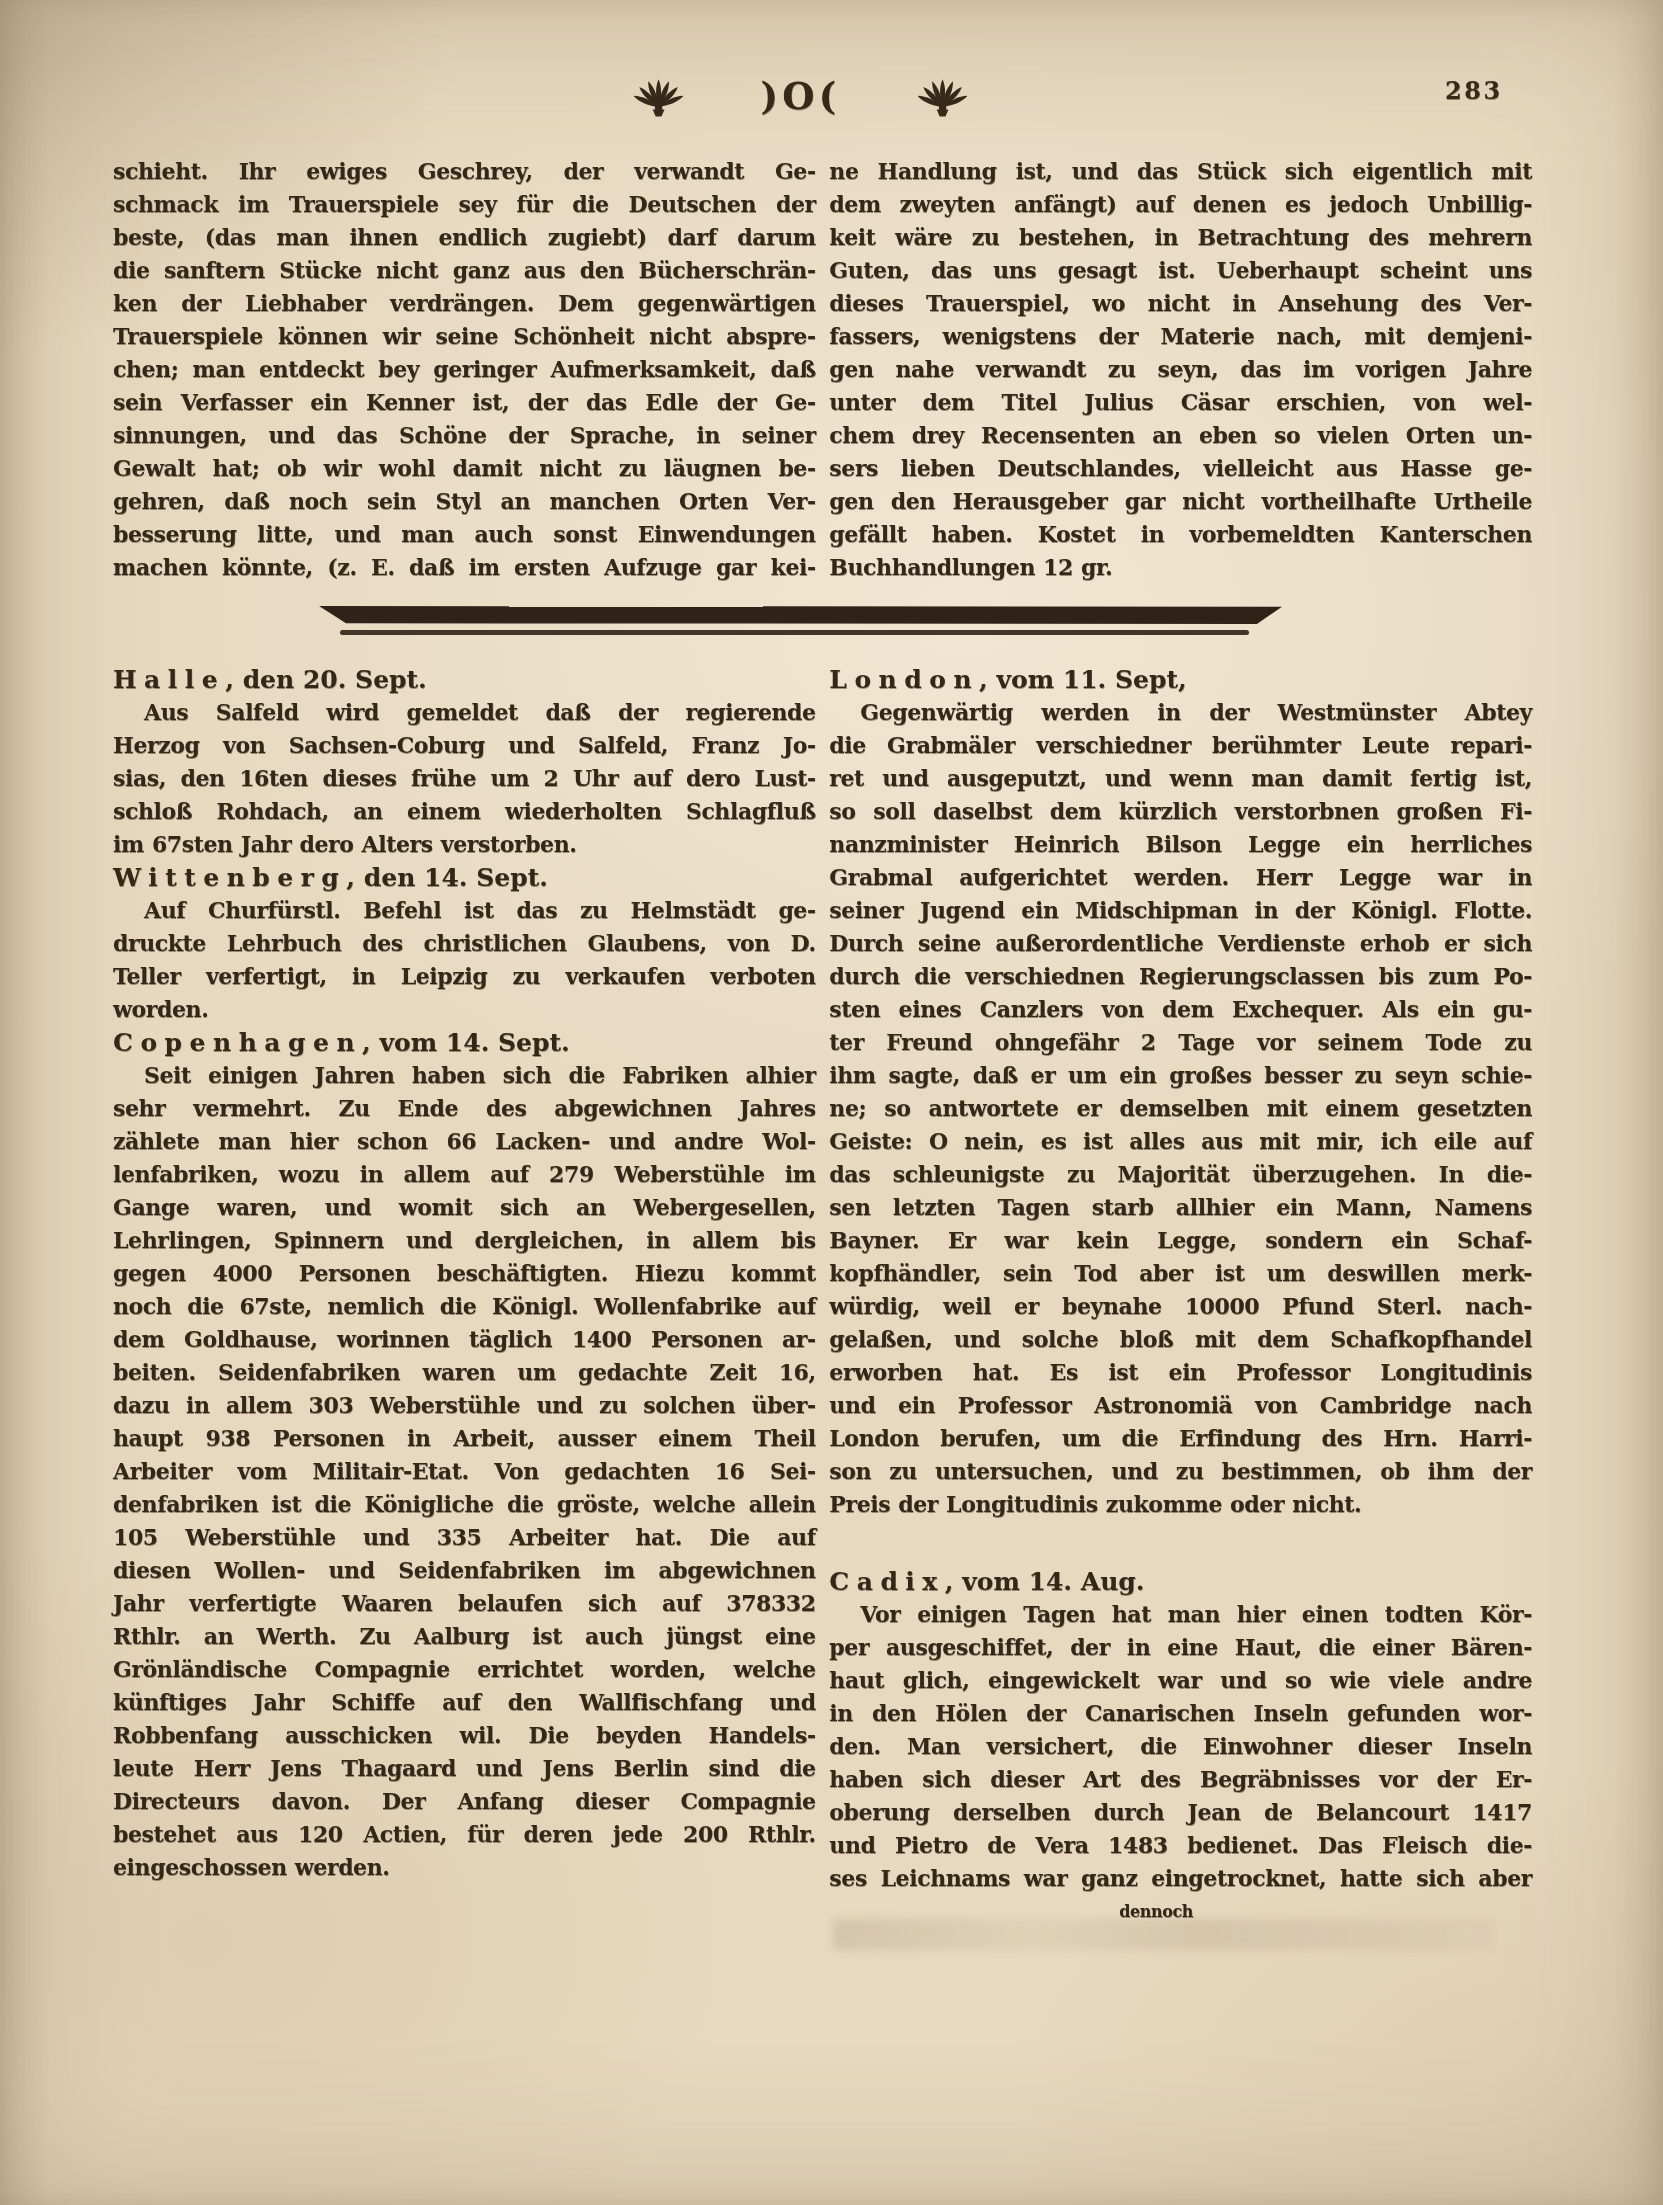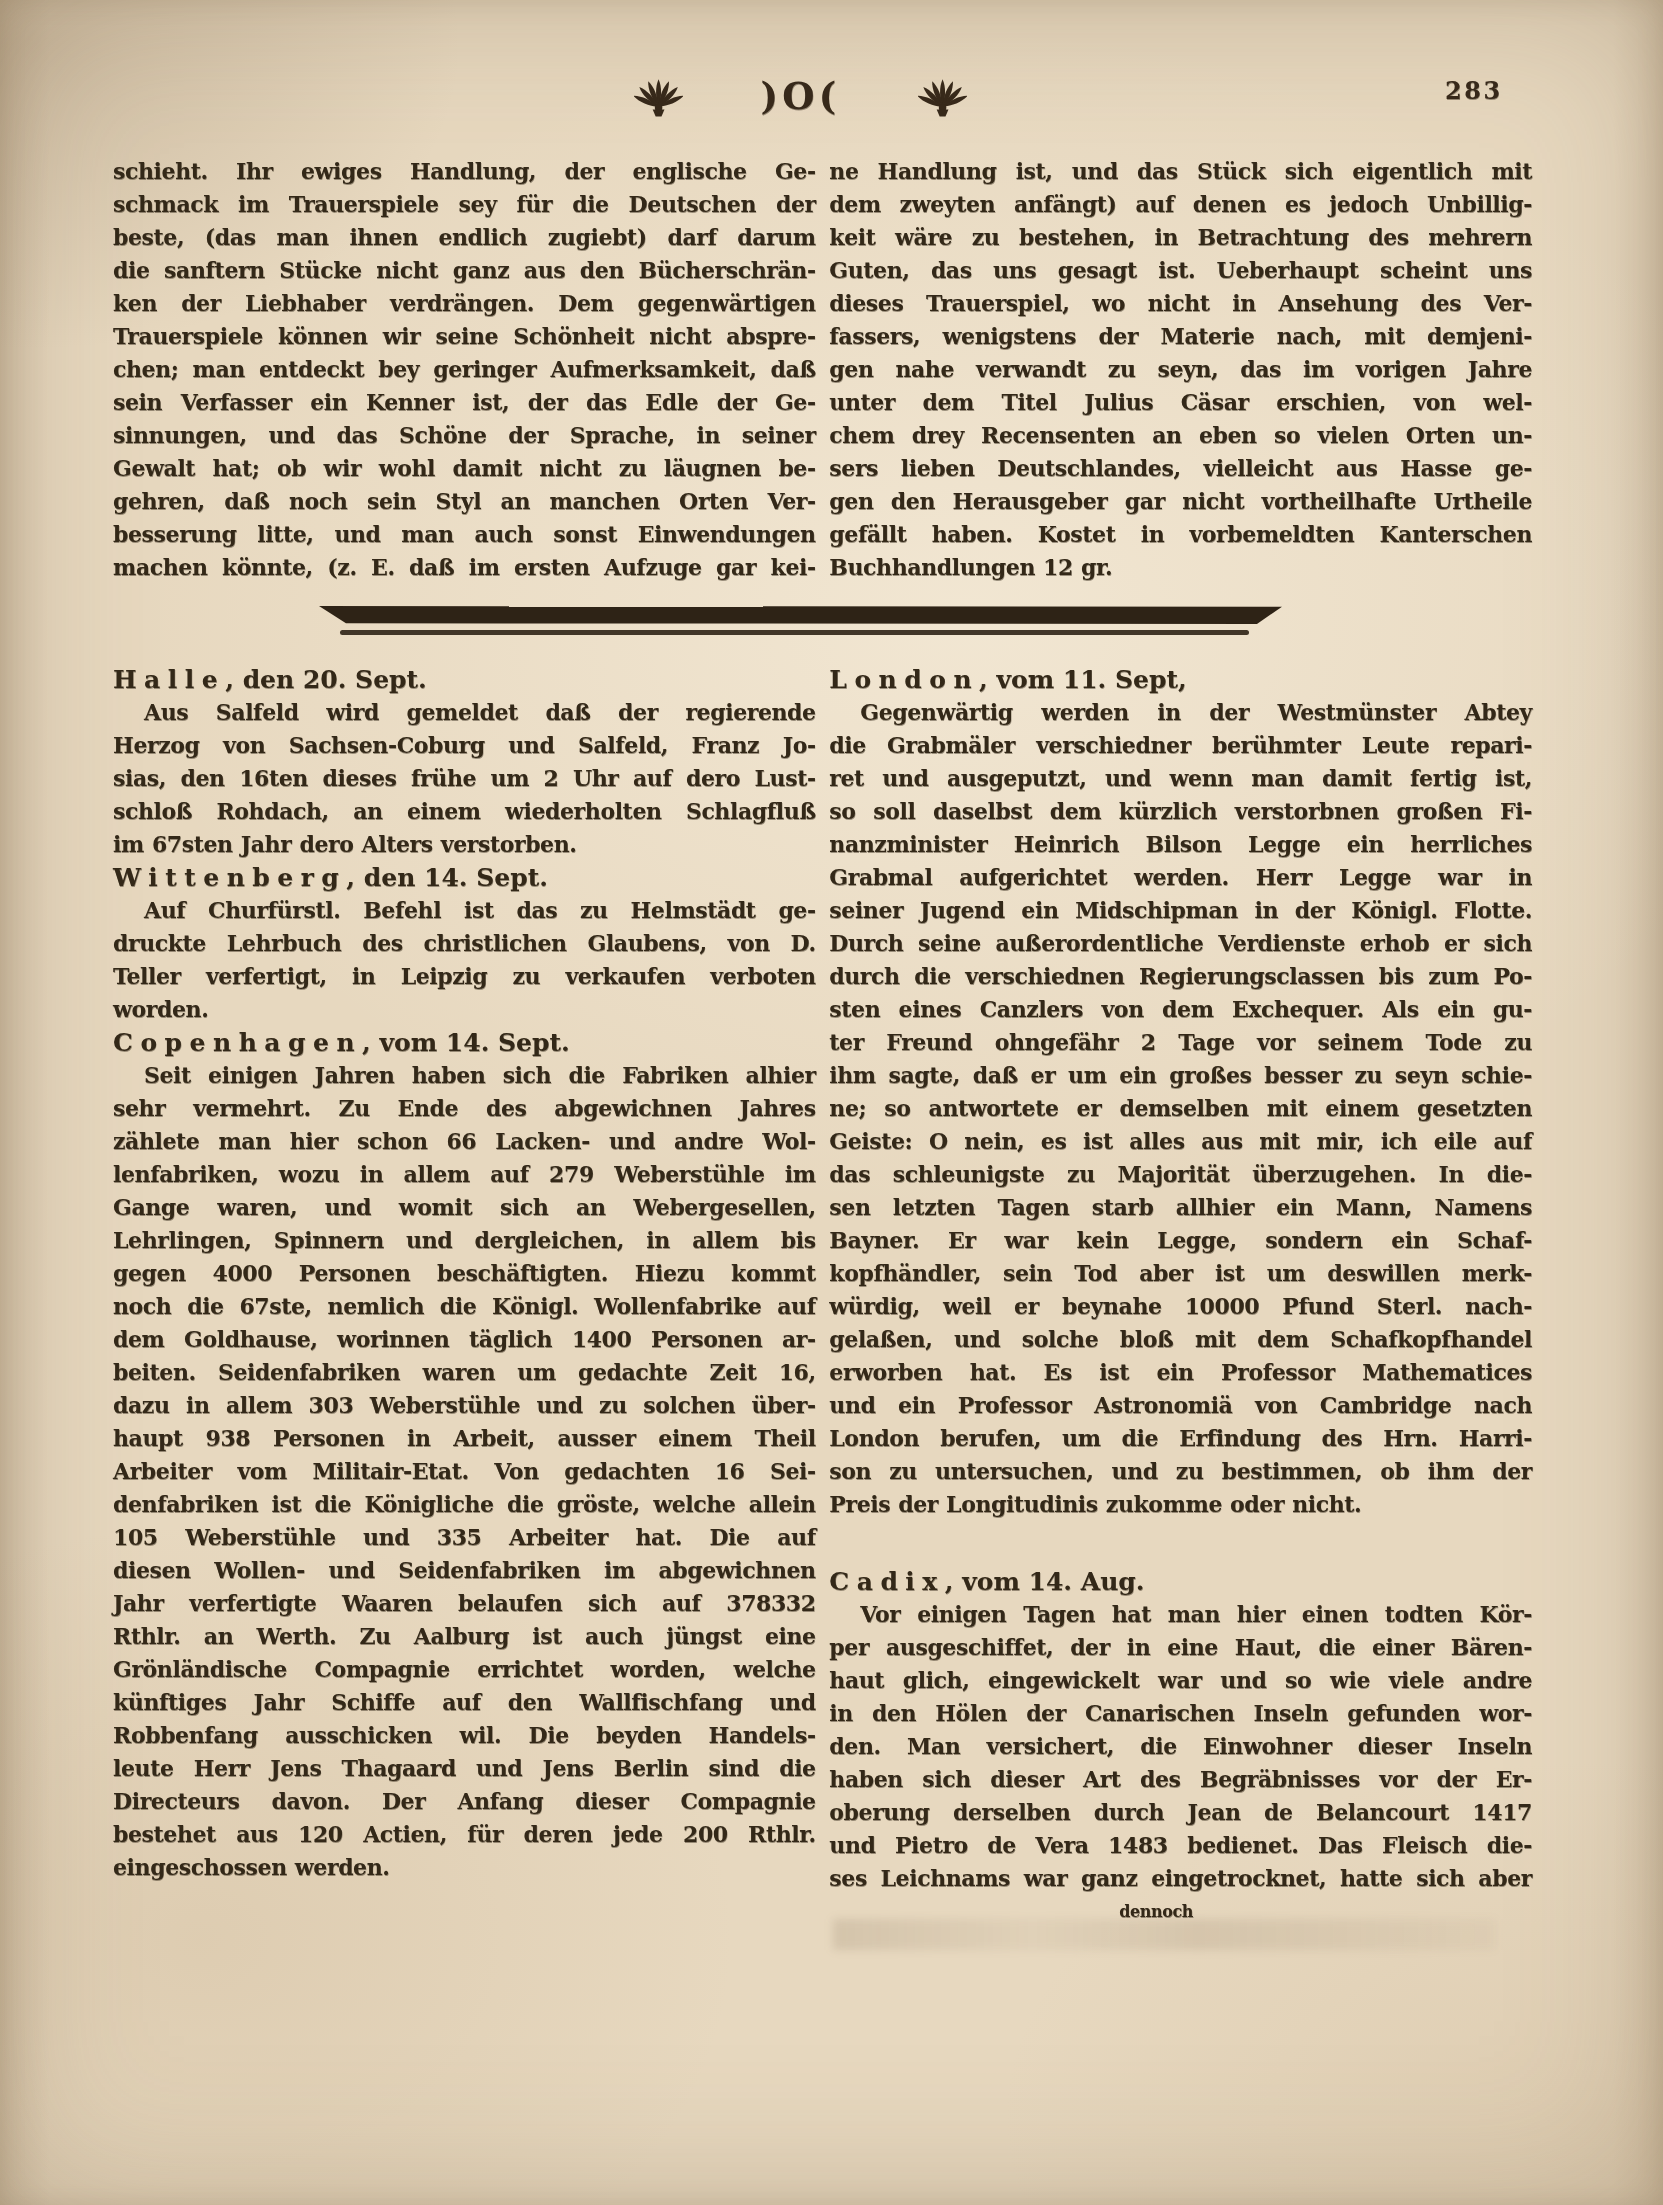--- a/index.html
+++ b/index.html
@@ -84,21 +84,21 @@
           <circle cx="29" cy="39" r="4.5"></circle>
           <path d="M22 41 L36 41 L32.5 49.5 L25.5 49.5 Z"></path>
         </g>
       </svg>
     </div>
     <div class="pagenum">283</div>
   </div>
 
   <section class="cols top">
     <div class="col">
-        <div class="ln j">schieht. Ihr ewiges Handlung, der englische Ge-</div>
+        <div class="ln j">schieht. Ihr ewiges Geschrey, der verwandt Ge-</div>
         <div class="ln j">schmack im Trauerspiele sey für die Deutschen der</div>
         <div class="ln j">beste, (das man ihnen endlich zugiebt) darf darum</div>
         <div class="ln j">die sanftern Stücke nicht ganz aus den Bücherschrän-</div>
         <div class="ln j">ken der Liebhaber verdrängen. Dem gegenwärtigen</div>
         <div class="ln j">Trauerspiele können wir seine Schönheit nicht abspre-</div>
         <div class="ln j">chen; man entdeckt bey geringer Aufmerksamkeit, daß</div>
         <div class="ln j">sein Verfasser ein Kenner ist, der das Edle der Ge-</div>
         <div class="ln j">sinnungen, und das Schöne der Sprache, in seiner</div>
         <div class="ln j">Gewalt hat; ob wir wohl damit nicht zu läugnen be-</div>
         <div class="ln j">gehren, daß noch sein Styl an manchen Orten Ver-</div>
@@ -193,21 +193,21 @@
           <div class="ln j">ter Freund ohngefähr 2 Tage vor seinem Tode zu</div>
           <div class="ln j">ihm sagte, daß er um ein großes besser zu seyn schie-</div>
           <div class="ln j">ne; so antwortete er demselben mit einem gesetzten</div>
           <div class="ln j">Geiste: O nein, es ist alles aus mit mir, ich eile auf</div>
           <div class="ln j">das schleunigste zu Majorität überzugehen. In die-</div>
           <div class="ln j">sen letzten Tagen starb allhier ein Mann, Namens</div>
           <div class="ln j">Bayner. Er war kein Legge, sondern ein Schaf-</div>
           <div class="ln j">kopfhändler, sein Tod aber ist um deswillen merk-</div>
           <div class="ln j">würdig, weil er beynahe 10000 Pfund Sterl. nach-</div>
           <div class="ln j">gelaßen, und solche bloß mit dem Schafkopfhandel</div>
-          <div class="ln j">erworben hat. Es ist ein Professor Mathematices</div>
+          <div class="ln j">erworben hat. Es ist ein Professor Longitudinis</div>
           <div class="ln j">und ein Professor Astronomiä von Cambridge nach</div>
           <div class="ln j">London berufen, um die Erfindung des Hrn. Harri-</div>
           <div class="ln j">son zu untersuchen, und zu bestimmen, ob ihm der</div>
           <div class="ln">Preis der Longitudinis zukomme oder nicht.</div>
         </div>
 
       <h2 class="head cad-head"><span class="city">Cadix</span><span>, vom 14. Aug.</span></h2>
       <div class="block">
           <div class="ln j ind">Vor einigen Tagen hat man hier einen todten Kör-</div>
           <div class="ln j">per ausgeschiffet, der in eine Haut, die einer Bären-</div>

